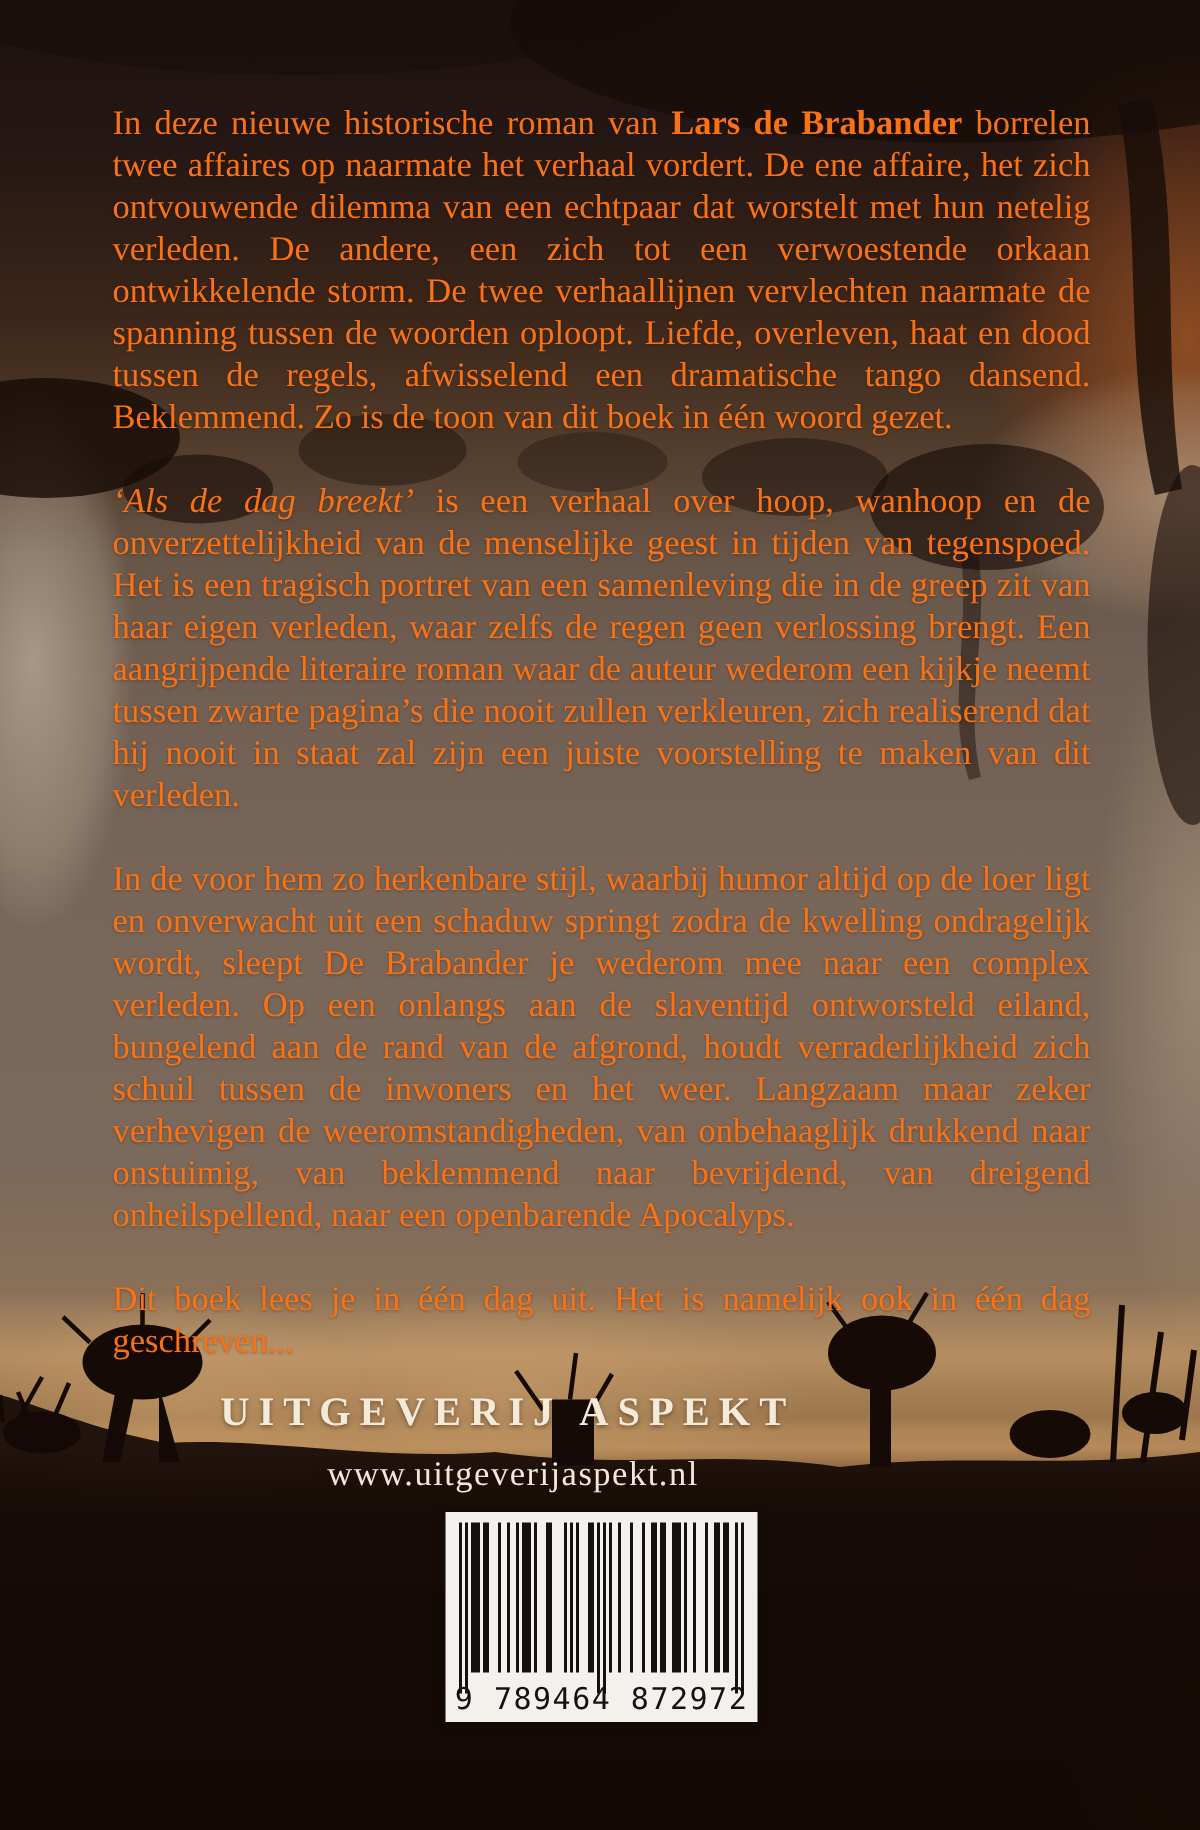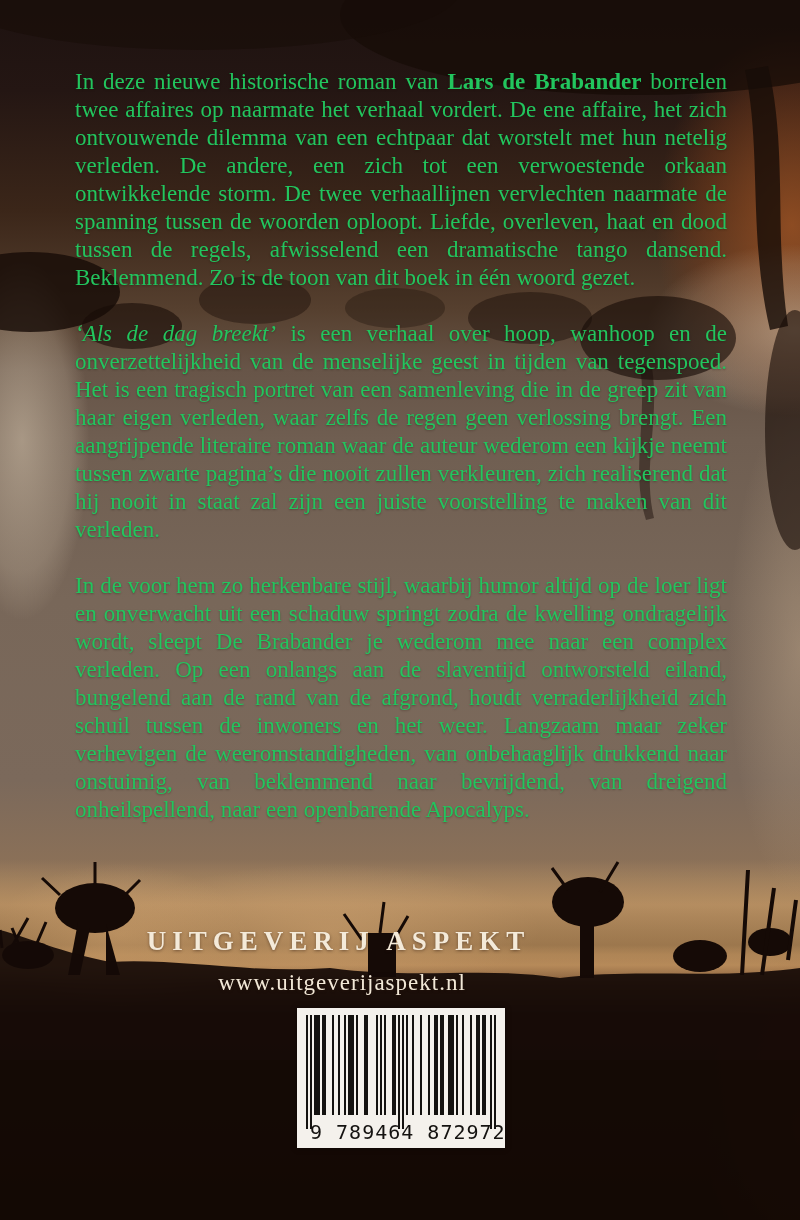--- a/index.html
+++ b/index.html
@@ -25,21 +25,21 @@
         #6b4a30 990px, #342015 1015px, #2b1a10 1100px, #211309 1220px);
   }
   .bg-horizon-boost{
     position:absolute;left:0;top:860px;width:800px;height:140px;
     background:linear-gradient(180deg, rgba(186,138,88,0) 0, rgba(196,146,94,0.45) 45px, rgba(203,152,96,0.55) 95px, rgba(120,74,42,0.25) 125px, transparent 140px);
   }
   .silhouettes{position:absolute;inset:0;}
   
   .blurb{
     position:absolute;left:75px;top:68px;width:652px;
-    color:#22c55e;font-size:23px;line-height:28px;text-align:justify;
+    color:#f97316;font-size:23px;line-height:28px;text-align:justify;
     text-shadow:0 1px 2px rgba(35,18,10,0.35);
   }
   .blurb p{margin:0 0 28px 0;}
   .blurb .b{font-weight:bold;}
   .blurb .i{font-style:italic;}
   .publisher{
     position:absolute;left:0;top:926px;width:677px;text-align:center;
     color:#f4ead9;font-size:27px;font-weight:bold;letter-spacing:6px;
     text-shadow:0 1px 3px rgba(35,18,10,0.45);
   }
@@ -55,21 +55,21 @@
   }
   .bars{
     position:absolute;left:9px;top:7px;width:190px;height:114px;
     display:flex;align-items:flex-start;
   }
   .bars div{width:2px;}
   .bars .on{background:#141210;height:100px;}
   .bars .on.guard{height:114px;}
   .bars .off{background:transparent;height:100px;}
   .barcode-number{
-    position:absolute;left:13px;bottom:4px;width:100%;
+    position:absolute;left:0;bottom:4px;width:100%;text-align:center;
     font-family:"DejaVu Sans Mono","Liberation Mono",monospace;
     font-size:20px;color:#141210;letter-spacing:1px;white-space:pre;
   }
 </style>
 </head>
 <body>
 
 <div class="page">
 
   <div class="bg"></div>
@@ -110,20 +110,21 @@
     <path d="M0,930 C30,938 60,952 110,962 C180,958 250,974 330,968
              C420,980 480,966 560,978 C640,968 710,980 800,968
              L800,1220 L0,1220 Z" fill="#150a06" opacity="0.92"></path>
     <rect x="0" y="1060" width="800" height="160" fill="#120803" opacity="0.35"></rect>
   </svg>
 
   <div class="blurb">
       <p><span>In deze nieuwe historische roman van </span><span class="b">Lars de Brabander</span><span> borrelen twee affaires op naarmate het verhaal vordert. De ene affaire, het zich ontvouwende dilemma van een echtpaar dat worstelt met hun netelig verleden. De andere, een zich tot een verwoestende orkaan ontwikkelende storm. De twee verhaallijnen vervlechten naarmate de spanning tussen de woorden oploopt. Liefde, overleven, haat en dood tussen de regels, afwisselend een dramatische tango dansend. Beklemmend. Zo is de toon van dit boek in één woord gezet.</span></p>
       <p><span class="i">‘Als de dag breekt’</span><span> is een verhaal over hoop, wanhoop en de onverzettelijkheid van de menselijke geest in tijden van tegenspoed. Het is een tragisch portret van een samenleving die in de greep zit van haar eigen verleden, waar zelfs de regen geen verlossing brengt. Een aangrijpende literaire roman waar de auteur wederom een kijkje neemt tussen zwarte pagina’s die nooit zullen verkleuren, zich realiserend dat hij nooit in staat zal zijn een juiste voorstelling te maken van dit verleden.</span></p>
       <p><span>In de voor hem zo herkenbare stijl, waarbij humor altijd op de loer ligt en onverwacht uit een schaduw springt zodra de kwelling ondragelijk wordt, sleept De Brabander je wederom mee naar een complex verleden. Op een onlangs aan de slaventijd ontworsteld eiland, bungelend aan de rand van de afgrond, houdt verraderlijkheid zich schuil tussen de inwoners en het weer. Langzaam maar zeker verhevigen de weeromstandigheden, van onbehaaglijk drukkend naar onstuimig, van beklemmend naar bevrijdend, van dreigend onheilspellend, naar een openbarende Apocalyps.</span></p>
+      <p><span>Dit boek lees je in één dag uit. Het is namelijk ook in één dag geschreven...</span></p>
     </div>
 
   <div class="publisher">UITGEVERIJ ASPEKT</div>
 
   <div class="website">www.uitgeverijaspekt.nl</div>
 
   <div class="barcode">
     <div class="bars">
         <div class="on guard"></div>
         <div class="off"></div>

